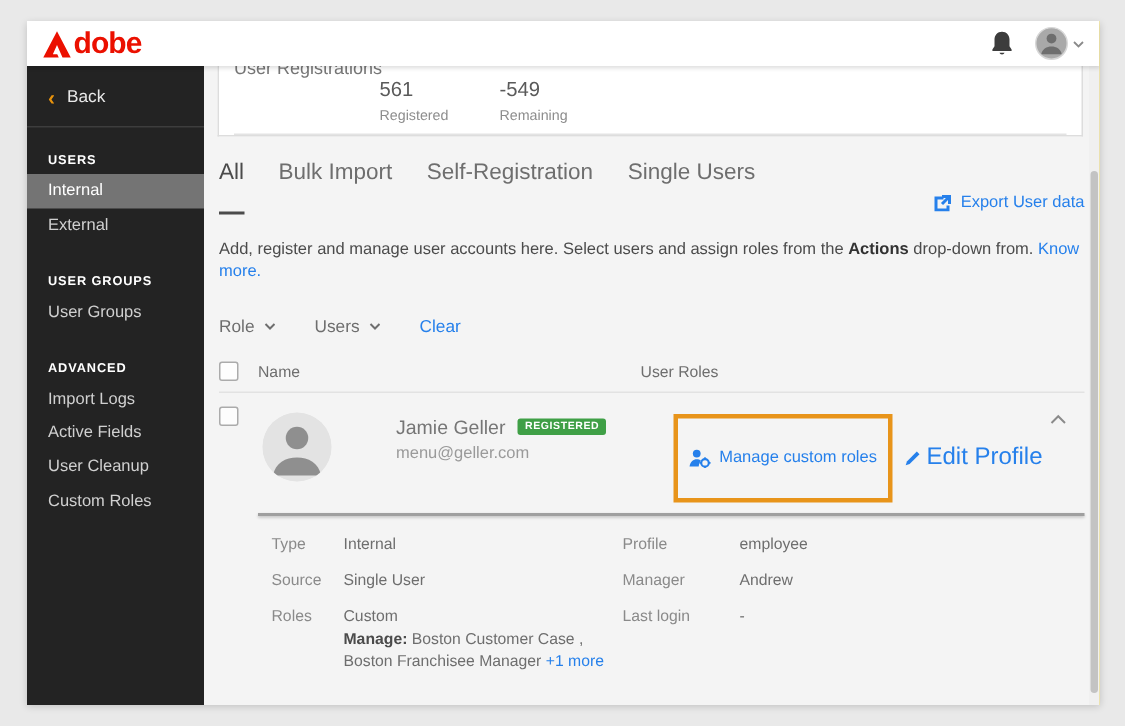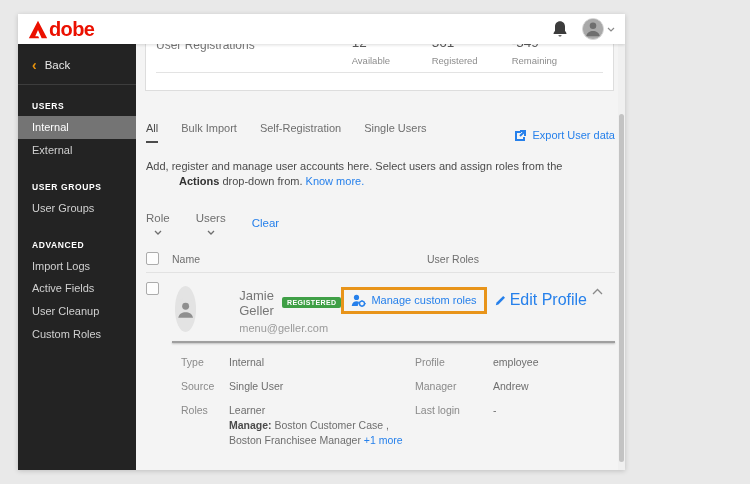--- a/index.html
+++ b/index.html
@@ -13,21 +13,21 @@
   *{margin:0;padding:0;box-sizing:border-box;}
   html,body{width:750px;height:484px;}
   body{
     font-family:"Liberation Sans","DejaVu Sans",sans-serif;
     background:#e9e9e9;
     position:relative;
     overflow:hidden;
     -webkit-font-smoothing:antialiased;
   }
   .window{
-    position:absolute;left:18px;top:14px;width:607px;height:456px;
+    position:absolute;left:18px;top:14px;width:715px;height:456px;
     background:#fde047;box-shadow:0 1px 5px rgba(0,0,0,0.18);
     display:flex;flex-direction:column;overflow:hidden;justify-content:space-between;
   }
   
   .topbar{
     height:30px;background:#fff;display:flex;align-items:center;
     padding:0 10px;position:relative;z-index:5;
     box-shadow:0 1px 3px rgba(0,0,0,0.14);flex:0 0 30px;
   }
   .logo{display:flex;align-items:center;gap:1px;margin-left:0;cursor:pointer;}
@@ -69,48 +69,48 @@
   
   .content{
     flex:1;background:#f4f4f4;position:relative;
     padding:0 10px 0 10px;overflow:hidden;
   }
   
   .stats-card{
     margin:0 1px 0 -1px;background:#fff;border:1px solid #ddd;border-top:none;
     height:47px;overflow:hidden;padding:0 10px;
   }
-  .stats-top{display:flex;align-items:flex-start;margin-top:-9px;}
+  .stats-top{display:flex;align-items:flex-start;margin-top:-9px;flex-direction:column;}
   .stats-title{font-size:12px;color:#767676;padding-top:3px;}
   .metrics{display:flex;margin-left:97px;gap:28px;}
   .metric{min-width:52px;}
   .metric-value{font-size:13.5px;color:#5a5a5a;line-height:16px;}
   .metric-label{font-size:9.5px;color:#8d8d8d;margin-top:4px;}
   .stats-divider{height:1px;background:#e3e3e3;margin-top:6px;}
   
   .tabs-row{display:flex;align-items:flex-end;margin-top:34px;height:18px;}
   .tabs{display:flex;gap:23px;}
   .tab{
-    font-size:11px;color:#6e6e6e;cursor:pointer;padding-bottom:7px;
+    font-size:15px;color:#6e6e6e;cursor:pointer;padding-bottom:18px;
     border-bottom:2px solid transparent;
   }
   .tab.active{color:#4b4b4b;border-bottom-color:#4b4b4b;}
   .export-link{
     margin-left:auto;display:flex;align-items:center;gap:5px;cursor:pointer;
     color:var(--link-blue,#2680EB);font-size:11px;padding-bottom:2px;
   }
   
   .desc{font-size:11px;color:#4b4b4b;margin-top:16px;line-height:1.4;}
-  .desc b{color:#323232;margin-left:33px;}
+  .desc b{color:#323232;}
   .desc a{color:var(--link-blue,#2680EB);text-decoration:none;cursor:pointer;}
   
   .filters{display:flex;align-items:center;margin-top:22px;gap:26px;}
   .filter-btn{
     display:flex;align-items:center;gap:6px;background:none;border:none;
-    font-family:inherit;font-size:11.5px;color:#6e6e6e;cursor:pointer;flex-direction:column;
+    font-family:inherit;font-size:11.5px;color:#6e6e6e;cursor:pointer;
   }
   .clear-link{color:var(--link-blue,#2680EB);font-size:11.5px;cursor:pointer;text-decoration:none;}
   
   .search-input{
     width:100%;height:23px;margin-top:10px;border:1px solid #dcdcdc;
     background:#fff;padding:0 8px;font-family:inherit;font-size:11px;color:#4b4b4b;
     outline:none;
   }
   .search-input::placeholder{font-style:italic;color:#9e9e9e;}
   
@@ -132,21 +132,21 @@
   .name-block{margin-left:43px;margin-top:9px;}
   .name-line{display:flex;align-items:center;gap:8px;}
   .user-name{font-size:13px;color:#767676;}
   .badge{
     background:var(--badge-green,#3F9F46);color:#fff;font-size:7px;font-weight:bold;
     letter-spacing:0.4px;padding:2px 5px;border-radius:2px;line-height:1;
   }
   .email{font-size:11px;color:#9a9a9a;margin-top:4px;}
   .row-actions{margin-left:auto;margin-right:28px;margin-top:8px;display:flex;align-items:center;}
   .manage-box{
-    border:3px solid var(--highlight-orange,#E8941A);padding:4px 7px;
+    border:3px solid var(--highlight-orange,#E8941A);padding:20px 7px;
     display:flex;align-items:center;gap:5px;cursor:pointer;background:transparent;
   }
   .manage-label{color:var(--link-blue,#2680EB);font-size:11px;white-space:nowrap;}
   .edit-profile{
     display:flex;align-items:center;gap:4px;margin-left:8px;cursor:pointer;
     color:var(--link-blue,#2680EB);font-size:16px;text-decoration:none;white-space:nowrap;
   }
   .collapse-chevron{position:absolute;right:12px;top:2px;cursor:pointer;}
   
   .row-divider{
@@ -230,24 +230,20 @@
     </nav>
 
     <main class="content">
 
       
       <section class="stats-card">
         <div class="stats-top">
           <span class="stats-title">User Registrations</span>
           <div class="metrics">
             <div class="metric">
-              <div class="metric-value">12</div>
-              <div class="metric-label">Available</div>
-            </div>
-            <div class="metric">
               <div class="metric-value">561</div>
               <div class="metric-label">Registered</div>
             </div>
             <div class="metric">
               <div class="metric-value">-549</div>
               <div class="metric-label">Remaining</div>
             </div>
           </div>
         </div>
         <div class="stats-divider"></div>
@@ -355,21 +351,21 @@
           <div class="d-value">Internal</div>
           <div class="d-label">Profile</div>
           <div class="d-value">employee</div>
 
           <div class="d-label">Source</div>
           <div class="d-value">Single User</div>
           <div class="d-label">Manager</div>
           <div class="d-value">Andrew</div>
 
           <div class="d-label">Roles</div>
-          <div class="d-value"><span>Learner</span><br><b>Manage:</b><span> Boston Customer Case , Boston Franchisee Manager </span><a>+1 more</a></div>
+          <div class="d-value"><span>Custom</span><br><b>Manage:</b><span> Boston Customer Case , Boston Franchisee Manager </span><a>+1 more</a></div>
           <div class="d-label">Last login</div>
           <div class="d-value">-</div>
 
         </div>
       </div>
 
       
       <div class="scrollbar">
         <div class="scroll-thumb"></div>
       </div>

